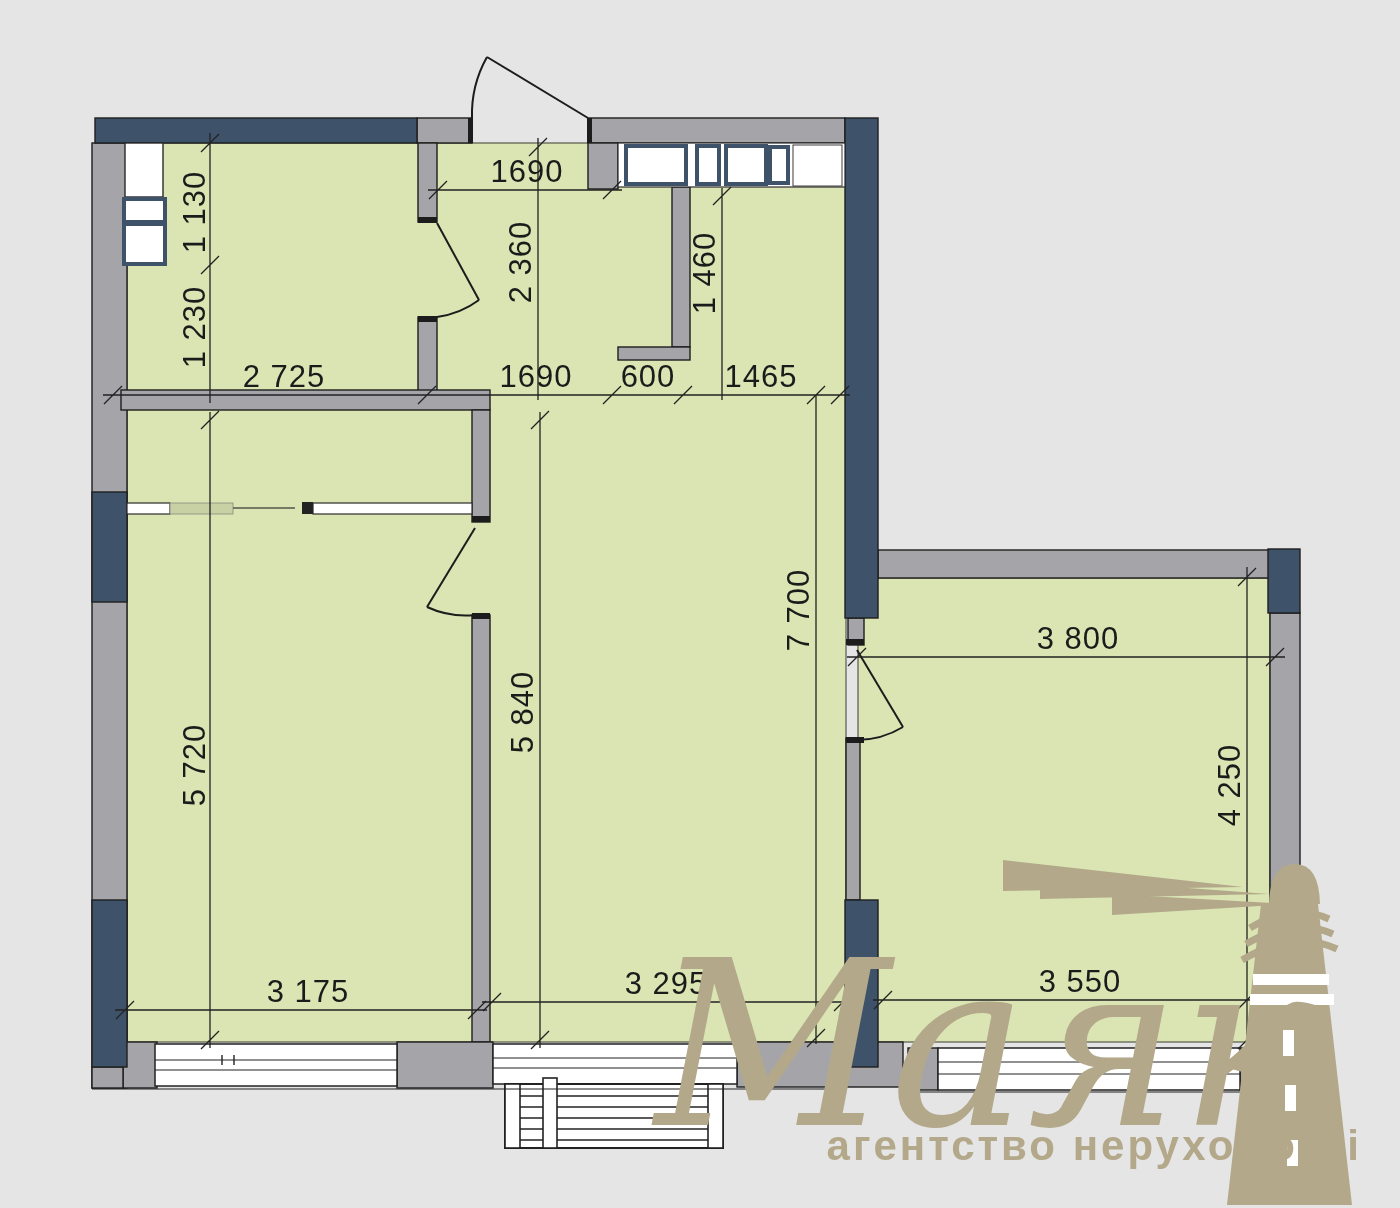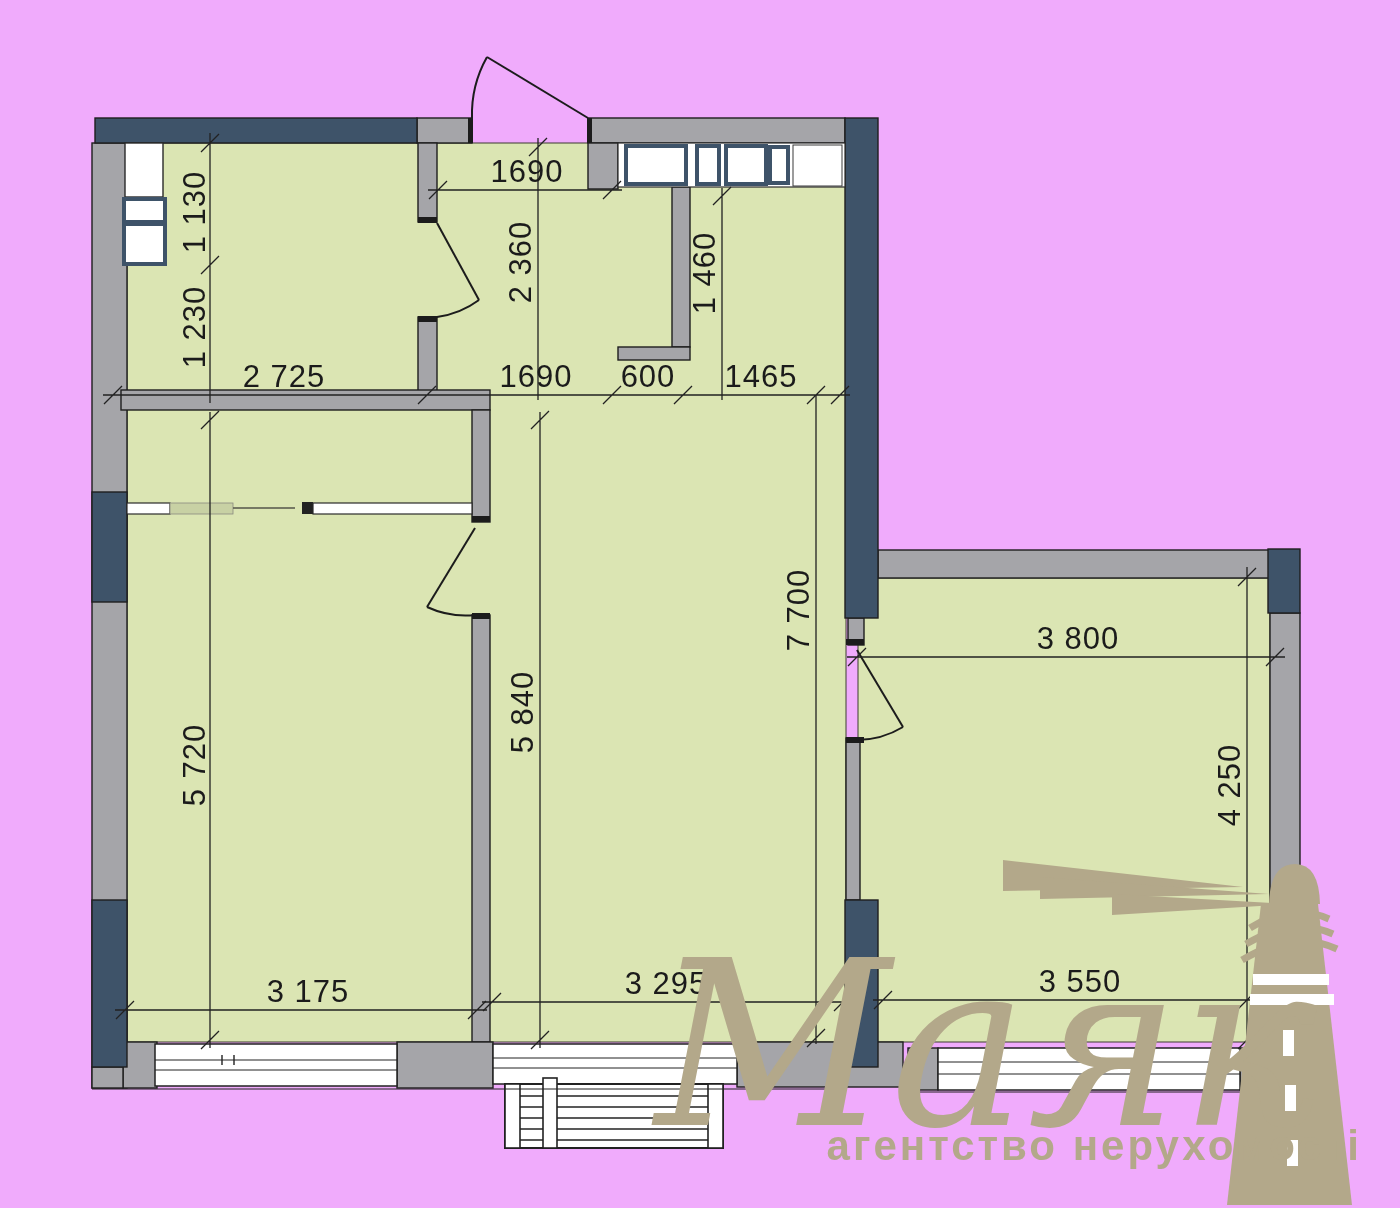--- a/index.html
+++ b/index.html
@@ -1,16 +1,16 @@
 <!DOCTYPE html>
 <html><head>
 <meta charset="utf-8">
 <style>
   html,body{margin:0;padding:0;background:#ffffff;}
-  #stage{position:relative;width:1400px;height:1208px;background:#f0abfc;overflow:hidden;
+  #stage{position:relative;width:1400px;height:1208px;background:#e5e5e5;overflow:hidden;
          font-family:"Liberation Sans", sans-serif;}
   svg{position:absolute;left:0;top:0;}
   text.dim{font-family:"Liberation Sans", sans-serif;font-size:31px;fill:#1b1b1b;letter-spacing:1px;}
   text.brand{font-family:"DejaVu Serif", serif;font-style:italic;}
   text.tagline{font-family:"Liberation Sans", sans-serif;font-weight:bold;letter-spacing:3px;}
 </style>
 </head>
 <body>
 
 <div id="stage">

